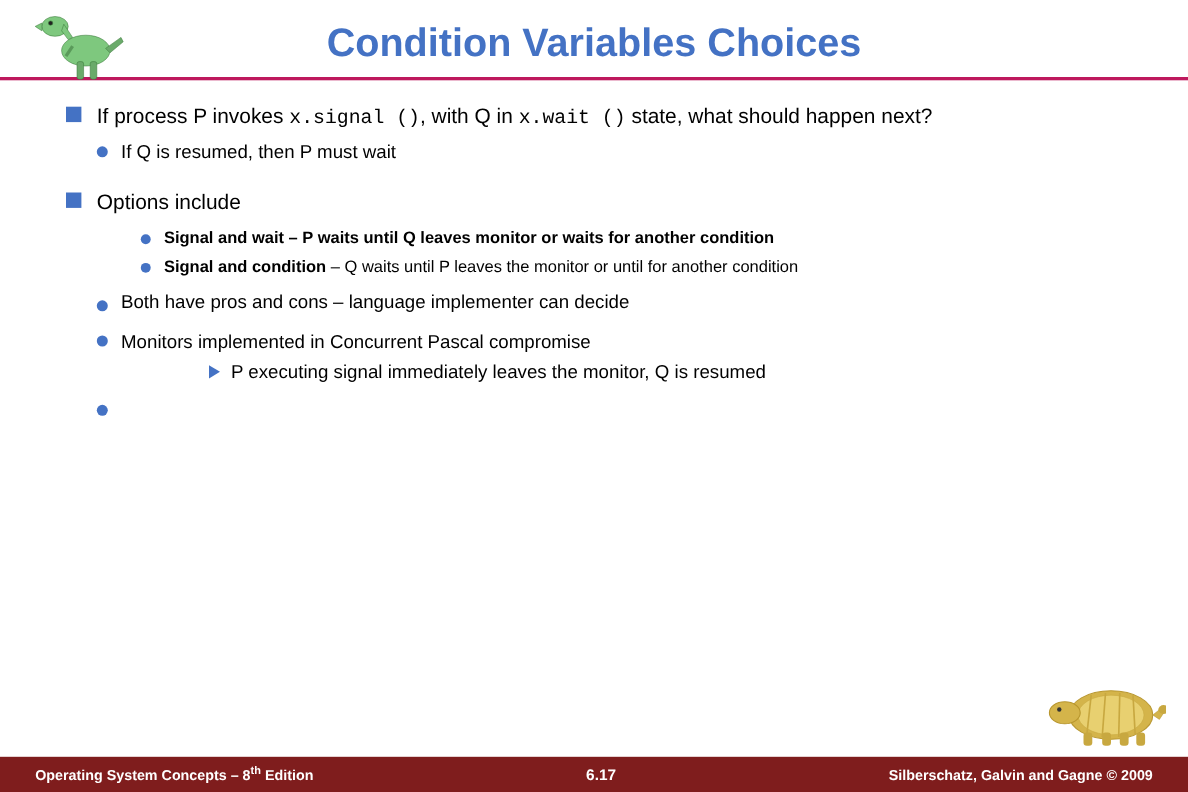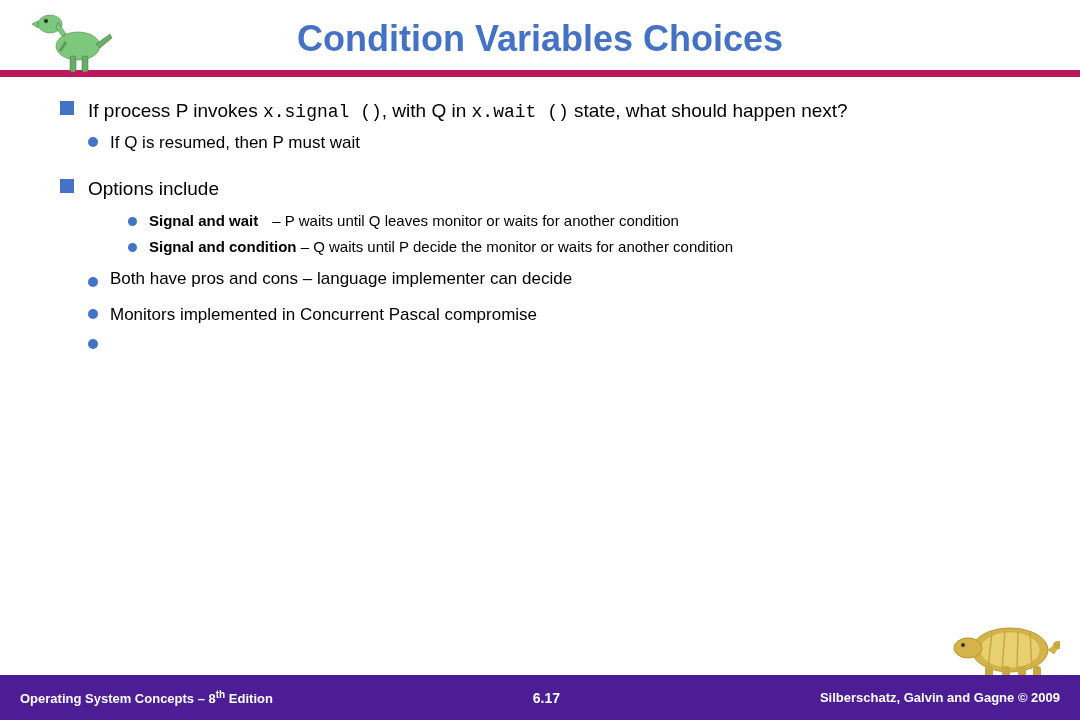--- a/index.html
+++ b/index.html
@@ -21,21 +21,21 @@
       padding: 0;
     }
 
     
     .header {
       padding: 18px 40px 10px 40px;
       display: flex;
       align-items: center;
       justify-content: center;
       position: relative;
-      border-bottom: 7px solid #be185d;
+      border-bottom: 3px solid #be185d;
       margin-bottom: 0;
     }
 
     .header-title {
       font-size: 36px;
       font-weight: bold;
       color: #4472C4;
       text-align: center;
       font-family: Arial, sans-serif;
     }
@@ -149,26 +149,26 @@
     .section-gap {
       margin-bottom: 14px;
     }
 
     
     .footer {
       position: absolute;
       bottom: 0;
       left: 0;
       right: 0;
-      height: 45px;
-      background: #4c1d95;
+      height: 32px;
+      background: #7f1d1d;
       display: flex;
       align-items: center;
       justify-content: space-between;
-      padding: 0 20px;
+      padding: 0 32px;
     }
 
     .footer-left {
       color: #ffffff;
       font-size: 13px;
       font-weight: bold;
     }
 
     .footer-left sup {
       font-size: 10px;
@@ -255,42 +255,46 @@
     </div>
 
     <div class="bullet-sq options-section">
       <div class="bullet-sq-icon"></div>
       <div class="bullet-sq-text">
         <span>Options include</span>
         
         <div class="bullet-small-circle" style="margin-top:8px;">
           <div class="bullet-small-circle-icon"></div>
           <div class="bullet-small-circle-text">
-            <span>Signal and wait</span><span style="font-weight:normal;padding-left:10px;"> – P waits until Q leaves monitor or waits for another condition</span>
+            <span>Signal and wait</span><span style="font-weight:bold;"> – P waits until Q leaves monitor or waits for another condition</span>
           </div>
         </div>
         <div class="bullet-small-circle" style="margin-top:4px;">
           <div class="bullet-small-circle-icon"></div>
           <div class="bullet-small-circle-text">
-            <span>Signal and condition</span><span style="font-weight:normal;"> – Q waits until P decide the monitor or waits for another condition</span>
+            <span>Signal and condition</span><span style="font-weight:normal;"> – Q waits until P leaves the monitor or until for another condition</span>
           </div>
         </div>
 
         
         <div class="bullet-circle" style="margin-top:10px; margin-left:0;align-items:center;">
           <div class="bullet-circle-icon"></div>
           <div class="bullet-circle-text">Both have pros and cons – language implementer can decide</div>
         </div>
 
         
         <div class="bullet-circle" style="margin-top:12px; margin-left:0;">
           <div class="bullet-circle-icon"></div>
           <div class="bullet-circle-text">
             <span>Monitors implemented in Concurrent Pascal compromise</span>
             
+            <div class="bullet-arrow" style="margin-top:4px;">
+              <div class="bullet-arrow-icon"></div>
+              <div class="bullet-arrow-text">P executing signal immediately leaves the monitor, Q is resumed</div>
+            </div>
           </div>
         </div>
 
         
         <div class="bullet-circle" style="margin-top:6px; margin-left:0;">
           <div class="bullet-circle-icon"></div>
         </div>
 
       </div>
     </div>

